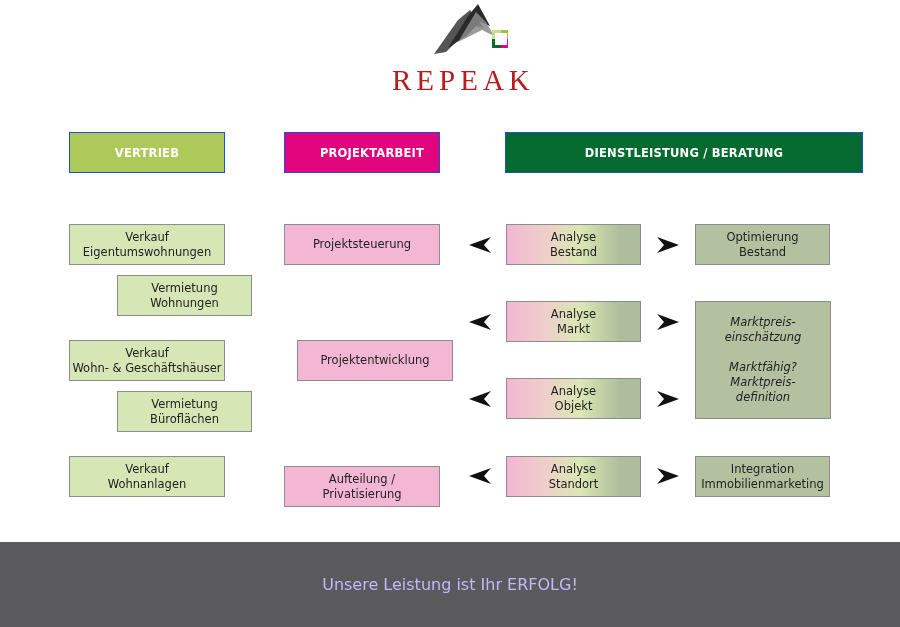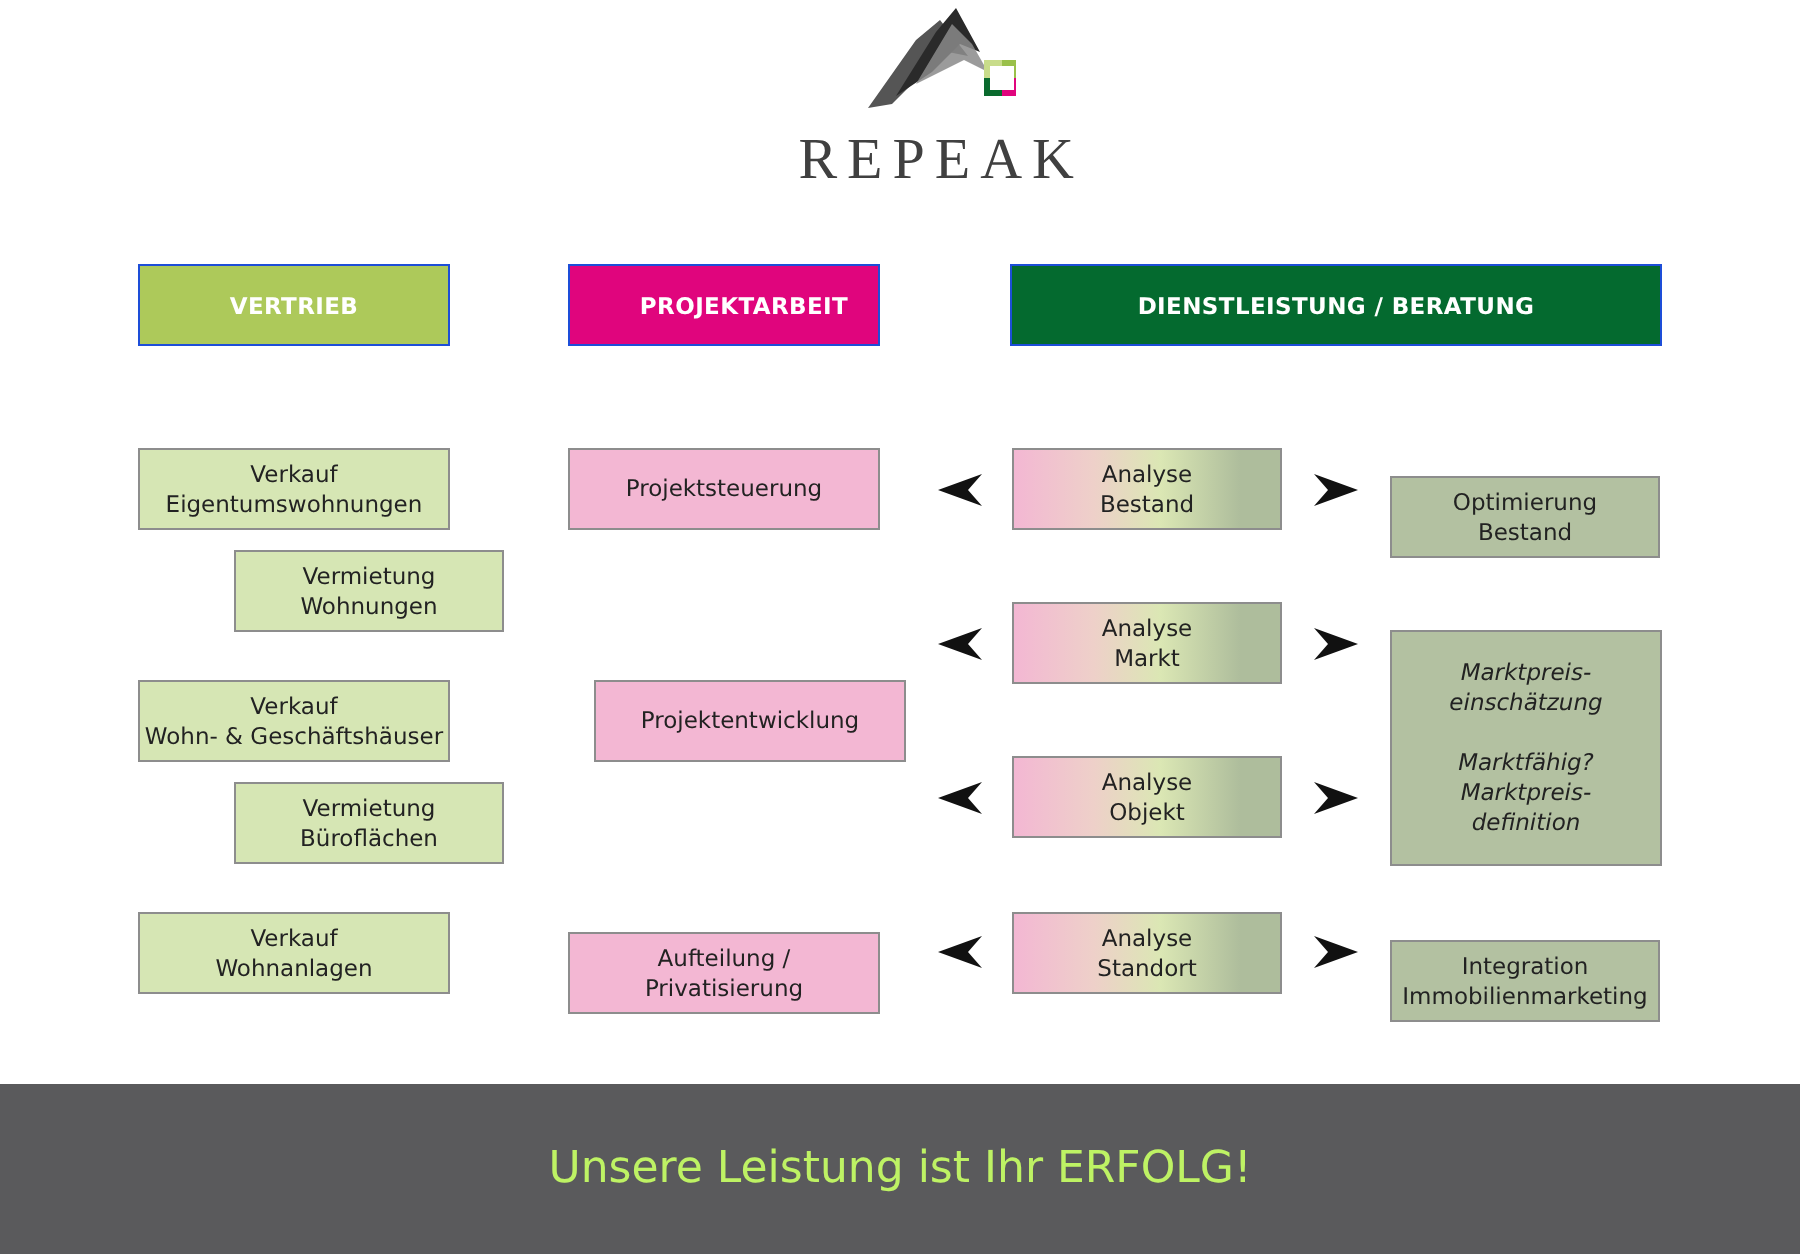--- a/index.html
+++ b/index.html
@@ -1,49 +1,49 @@
 <!DOCTYPE html>
 <html><head>
 <meta charset="utf-8">
 <style>
   html,body{margin:0;padding:0;}
   body{width:900px;height:627px;background:#ffffff;position:relative;overflow:hidden;font-family:"DejaVu Sans","Liberation Sans",sans-serif;}
   .logo{position:absolute;left:392px;top:2px;width:150px;height:92px;}
   .logo svg{position:absolute;left:36px;top:0;}
-  .logo-text{position:absolute;left:0;top:62px;width:150px;text-align:right;font-family:"Liberation Serif","DejaVu Serif",serif;font-size:29px;letter-spacing:5px;color:#404040;}
+  .logo-text{position:absolute;left:0;top:62px;width:150px;text-align:left;font-family:"Liberation Serif","DejaVu Serif",serif;font-size:29px;letter-spacing:5px;color:#b91c1c;}
   .hdr{position:absolute;top:132px;height:41px;display:flex;align-items:center;justify-content:center;color:#fff;font-weight:bold;font-size:11.5px;box-sizing:border-box;border:1px solid #1d4ed8;letter-spacing:0.2px;}
   .box{position:absolute;height:41px;box-sizing:border-box;border:1px solid #8d8d8d;display:flex;align-items:center;justify-content:center;text-align:center;font-size:11.5px;line-height:15px;color:#222;white-space:pre-line;}
   .green{background:#d6e6b4;}
   .pink{background:#f3b7d3;text-align:center;}
   .grad{background:linear-gradient(to right,#f3b7d3 0%,#eed0c9 30%,#dbe7b4 55%,#aebd9c 85%,#aebd9c 100%);}
-  .sage{background:#b3c1a1;margin-top:14px;}
+  .sage{background:#b3c1a1;}
   .arrow{position:absolute;width:22px;height:16px;}
   .footer{position:absolute;left:0;top:542px;width:900px;height:85px;background:#5a5a5c;display:flex;align-items:center;justify-content:center;}
-  .footer span{color:#bef264;font-size:22px;}
+  .footer span{color:#c4b5fd;font-size:16px;}
 </style>
 </head>
 <body>
 
 <div class="logo">
   <svg width="80" height="60" viewBox="0 0 80 60">
     <path d="M6 52 L30 18 L42 8 L56 26 L46 24 L34 34 L18 50 Z" fill="#555"></path>
     <path d="M20 46 L40 14 L50 2 L62 24 L52 20 L38 34 Z" fill="#2a2a2a"></path>
     <path d="M30 40 L48 10 L58 20 L66 34 L54 28 Z" fill="#8a8a8a" opacity="0.85"></path>
     <rect x="64" y="28" width="9" height="9" fill="#c8dc8a"></rect>
     <rect x="73" y="28" width="9" height="9" fill="#9ac04a"></rect>
     <rect x="64" y="37" width="9" height="9" fill="#0a6a2e"></rect>
     <rect x="73" y="37" width="9" height="9" fill="#e0057d"></rect>
     <rect x="67" y="31" width="12" height="12" fill="#fff"></rect>
   </svg>
   <div class="logo-text">REPEAK</div>
 </div>
 
 <div class="hdr" style="left:69px;width:156px;background:#adc95a;">VERTRIEB</div>
 <div class="hdr" style="left:284px;width:156px;background:#e0057d;padding-left:20px;">PROJEKTARBEIT</div>
-<div class="hdr" style="left:505px;width:326px;background:#046a2f;">DIENSTLEISTUNG / BERATUNG</div>
+<div class="hdr" style="left:505px;width:358px;background:#046a2f;">DIENSTLEISTUNG / BERATUNG</div>
 
 <div class="box green" style="left:69px;top:224px;width:156px;">Verkauf
 Eigentumswohnungen</div>
 <div class="box green" style="left:117px;top:275px;width:135px;">Vermietung
 Wohnungen</div>
 <div class="box green" style="left:69px;top:340px;width:156px;">Verkauf
 Wohn- &amp; Geschäftshäuser</div>
 <div class="box green" style="left:117px;top:391px;width:135px;">Vermietung
 Büroflächen</div>
 <div class="box green" style="left:69px;top:456px;width:156px;">Verkauf

